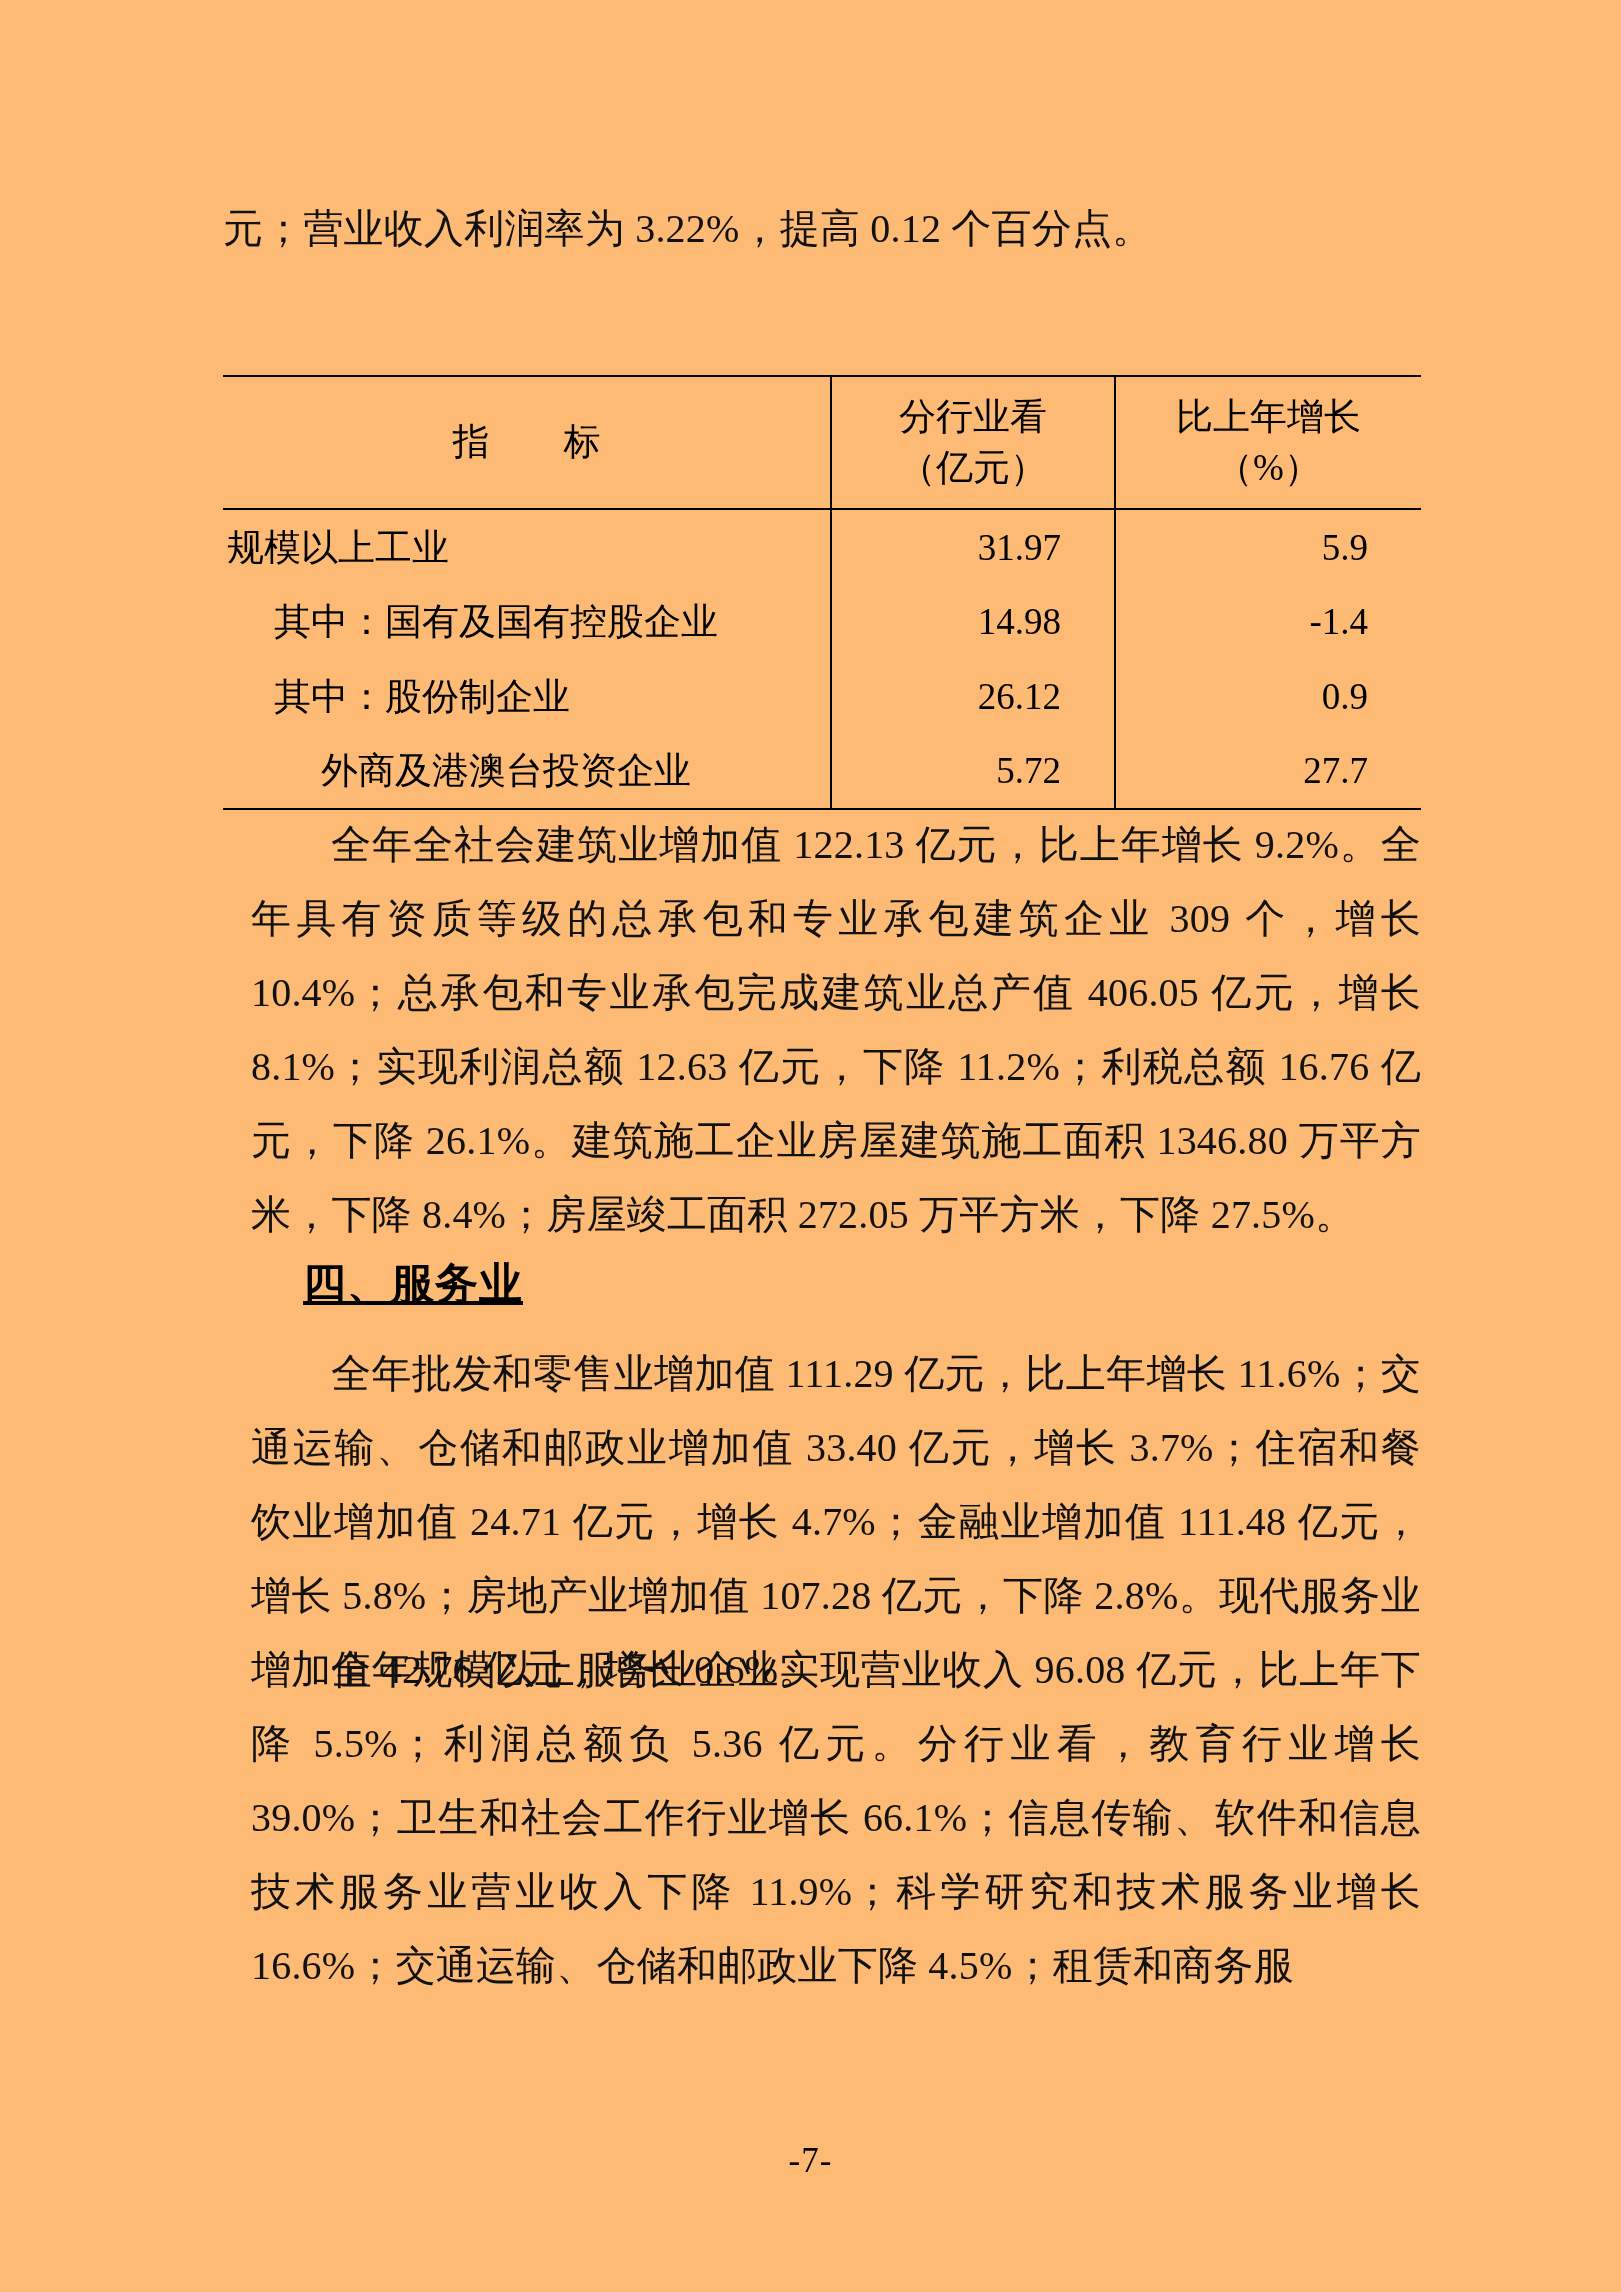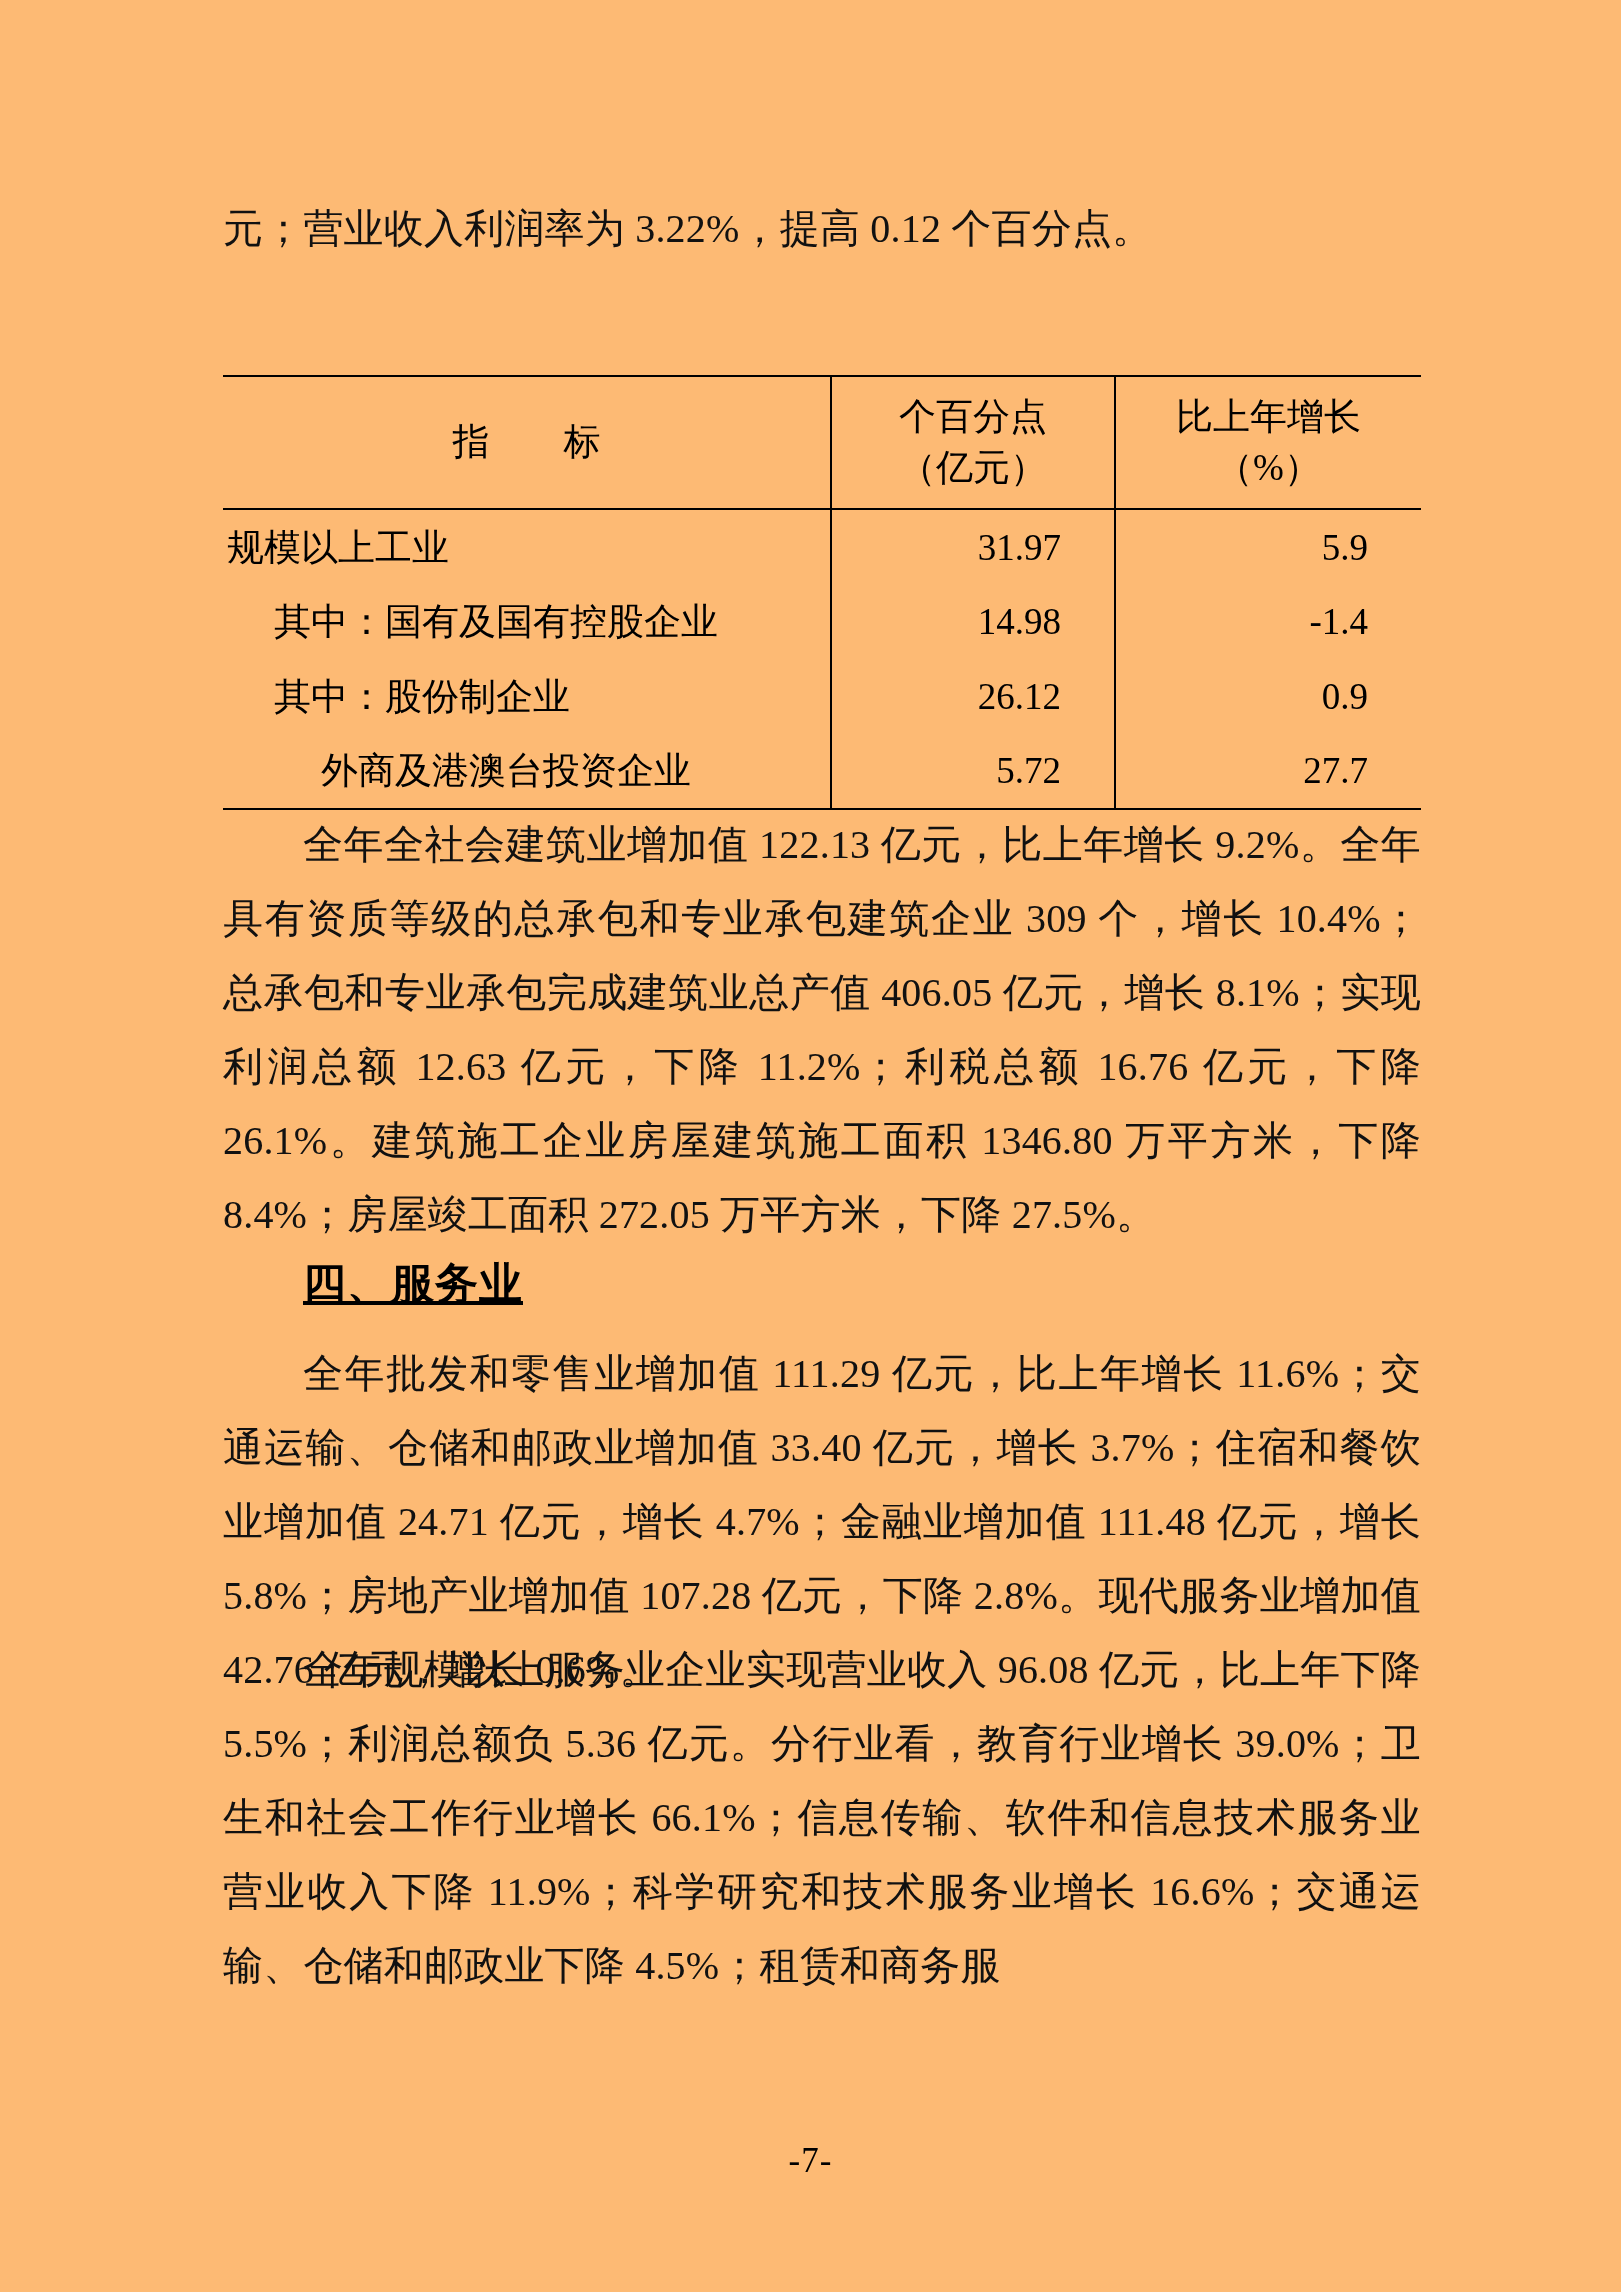--- a/index.html
+++ b/index.html
@@ -23,20 +23,21 @@
     font-size: 40px;
     line-height: 74px;
     text-align: justify;
     text-justify: inter-ideograph;
     letter-spacing: 0.2px;
     margin: 0;
     color: #111111;
   }
   .para.indent {
     text-indent: 80px;
+    margin-left: 28px;
   }
 
   
   .lead {
     position: absolute;
     left: 223px;
     top: 192px;
     width: 1198px;
   }
 
@@ -183,21 +184,21 @@
     <table class="stat">
       <colgroup>
         <col class="c1">
           <col class="c2">
           <col class="c3">
       </colgroup>
       <thead>
         <tr>
           <th class="h-ind">指　　标</th>
           <th class="h-mid">
-            <div>个百分点</div>
+            <div>分行业看</div>
             <div>（亿元）</div>
           </th>
           <th class="h-right">
             <div>比上年增长</div>
             <div>（%）</div>
           </th>
         </tr>
       </thead>
       <tbody>
         <tr>

